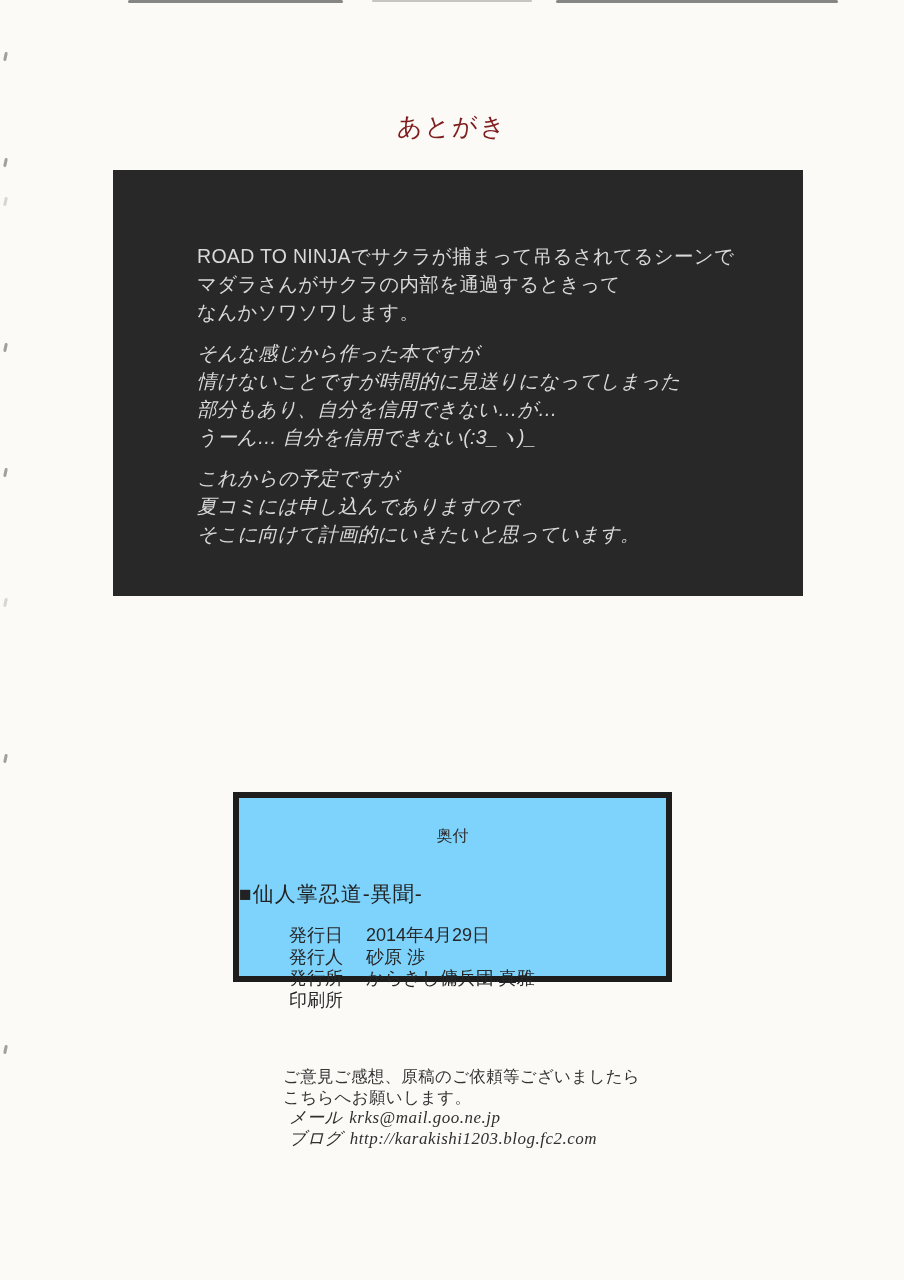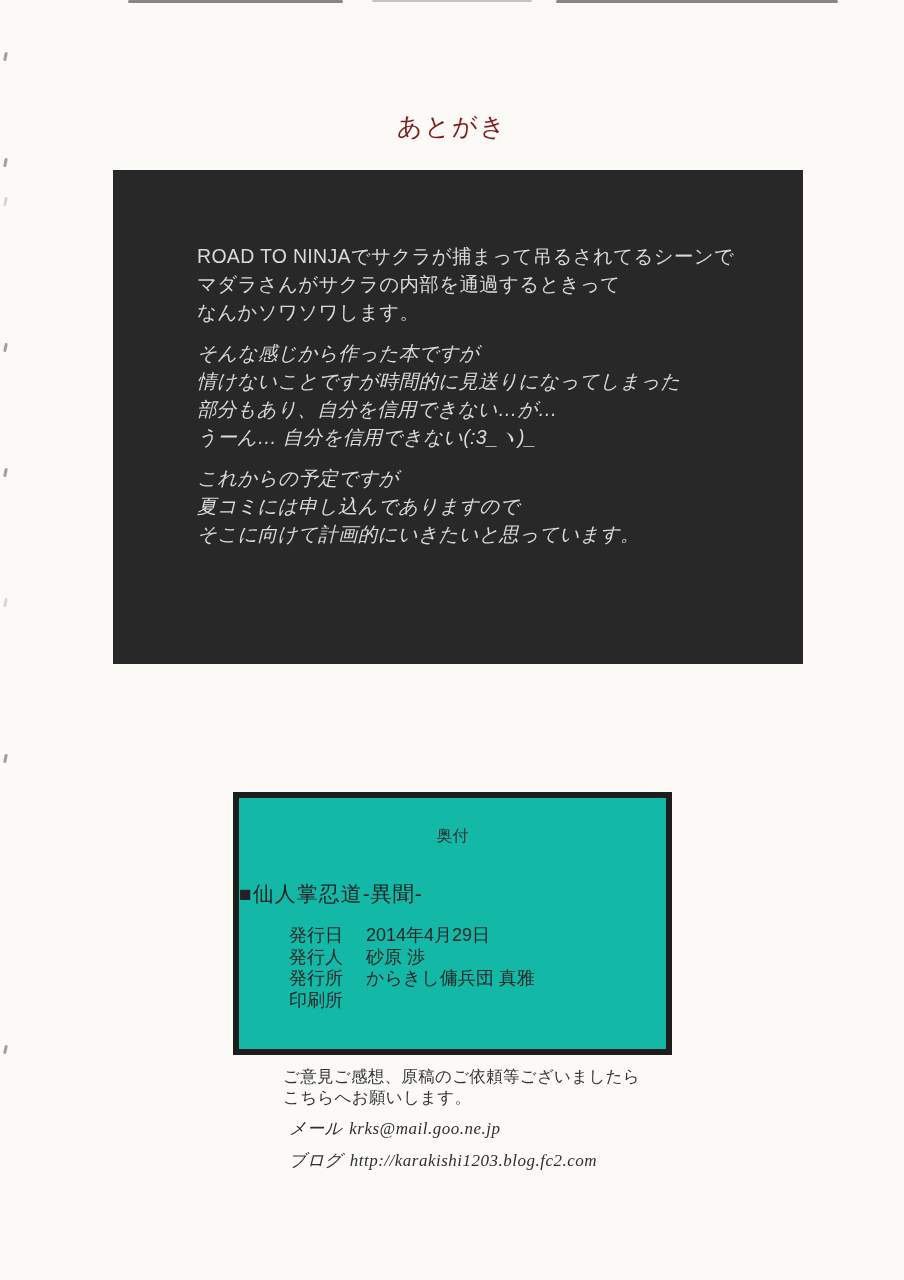--- a/index.html
+++ b/index.html
@@ -19,35 +19,35 @@
   .seg-c{left:556px;width:282px;}
   .edge-speck{position:absolute;left:4px;width:3px;height:9px;background:rgba(70,70,70,.5);border-radius:2px;transform:rotate(12deg);}
   
   .page-title{
     position:absolute;top:110px;left:0;right:0;
     text-align:center;font-size:25px;font-weight:normal;
     letter-spacing:2px;color:#7f1d1d;margin:0;
   }
   
   .afterword-box{
-    position:absolute;left:113px;top:170px;width:690px;height:494px;
+    position:absolute;left:113px;top:170px;width:690px;height:426px;
     background:var(--box-bg,#282828);
     box-sizing:border-box;
     padding:72px 28px 0 84px;
     color:var(--box-text,#d9d9d9);
     font-size:19.5px;line-height:28px;
     letter-spacing:.3px;
   }
   .afterword-box .para + .para{margin-top:13px;font-style:italic;}
   
   .colophon-box{
-    position:absolute;left:233px;top:792px;width:439px;height:263px;
+    position:absolute;left:233px;top:792px;width:439px;height:190px;
     box-sizing:border-box;
     border:6px solid var(--frame,#1d1d1d);
-    background:#14b8a6;
+    background:#7dd3fc;
     padding-left:9px;
   }
   .colophon-heading{
     position:absolute;top:28px;left:0;right:0;
     text-align:center;font-size:16px;color:#2e2e2e;
   }
   .book-title{
     position:absolute;top:82px;left:0;right:0;
     text-align:left;font-size:21px;font-weight:normal;color:#222;
     letter-spacing:1px;
@@ -59,21 +59,21 @@
   .entry{display:flex;}
   .entry .label{width:77px;flex:0 0 77px;}
   .entry .value{flex:1;}
   
   .contact{
     position:absolute;left:283px;top:1066px;
     font-size:16.5px;line-height:20.5px;color:#333;
     letter-spacing:.3px;
   }
   .contact-line{
-    margin-left:6px;margin-top:12px;
+    margin-left:6px;margin-top:1px;
     font-family:"Liberation Serif","DejaVu Serif",serif;
     font-style:italic;font-size:17px;line-height:20px;
     letter-spacing:.5px;color:#2f2f2f;
   }
   .contact-line:first-of-type{margin-top:7px;}
   .contact-line .addr{margin-left:7px;font-style:italic;}
   
   .page-number{
     position:absolute;top:1202px;left:0;right:0;
     text-align:center;font-size:17px;color:#3d3d3d;

